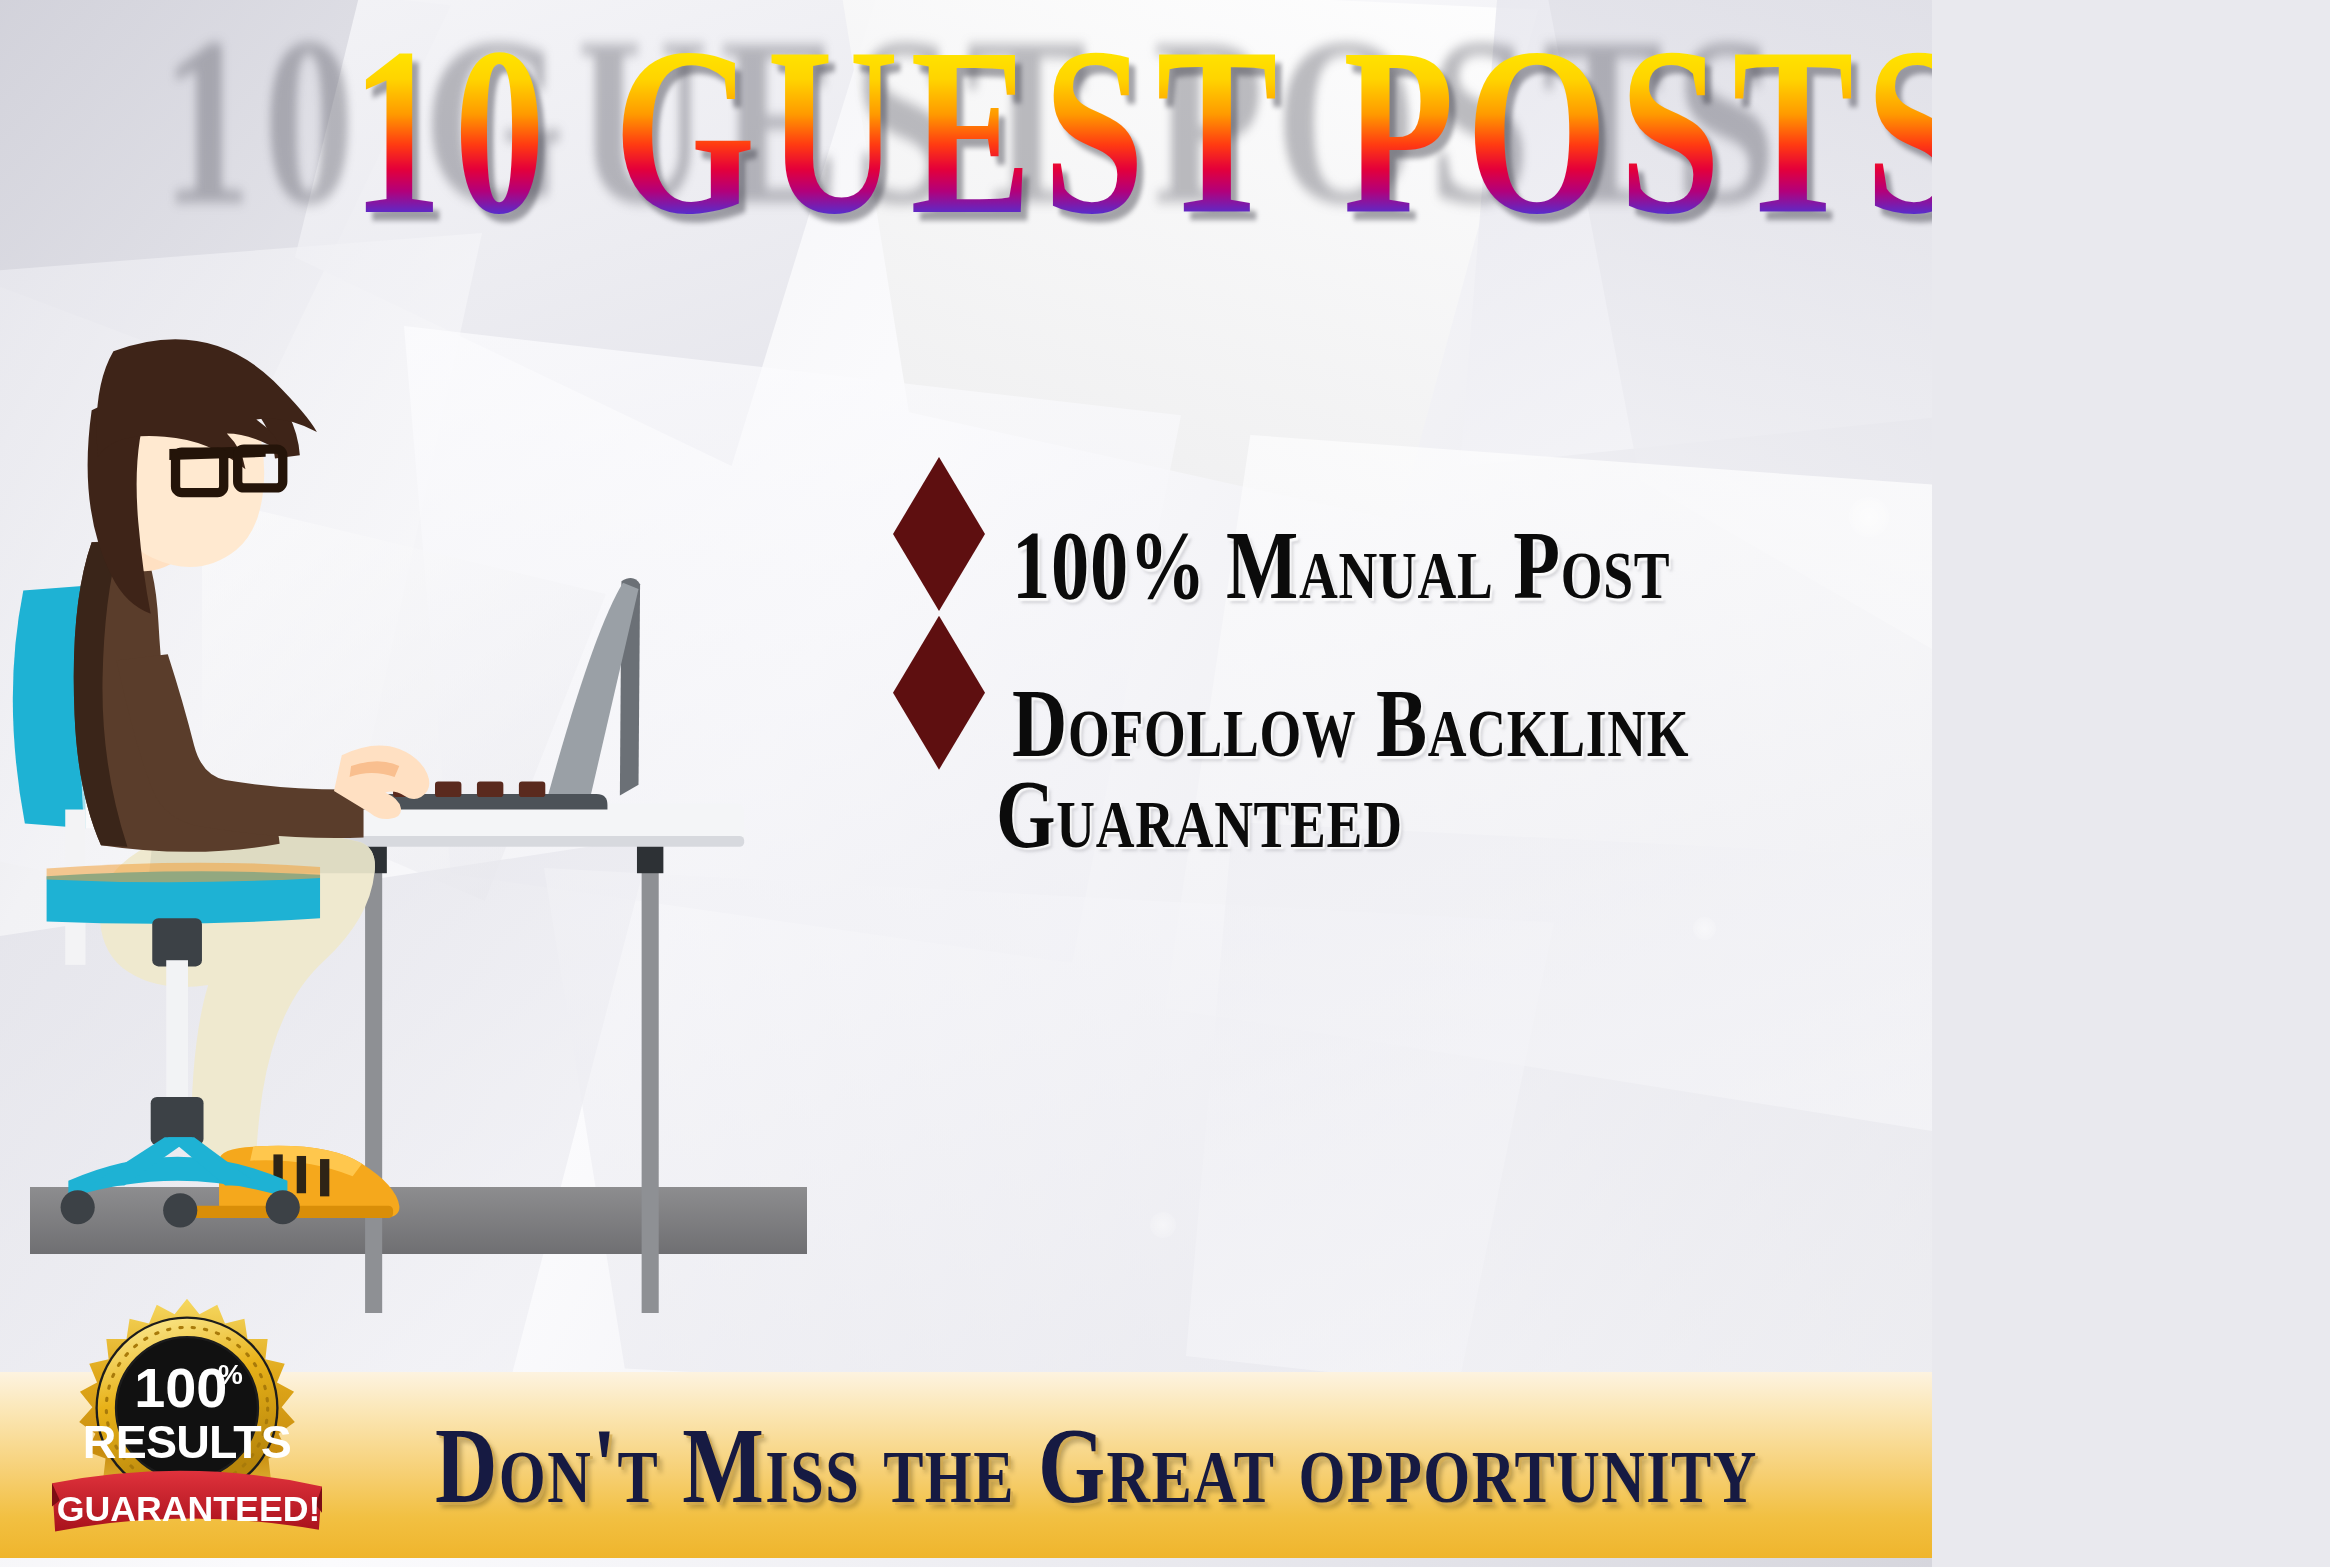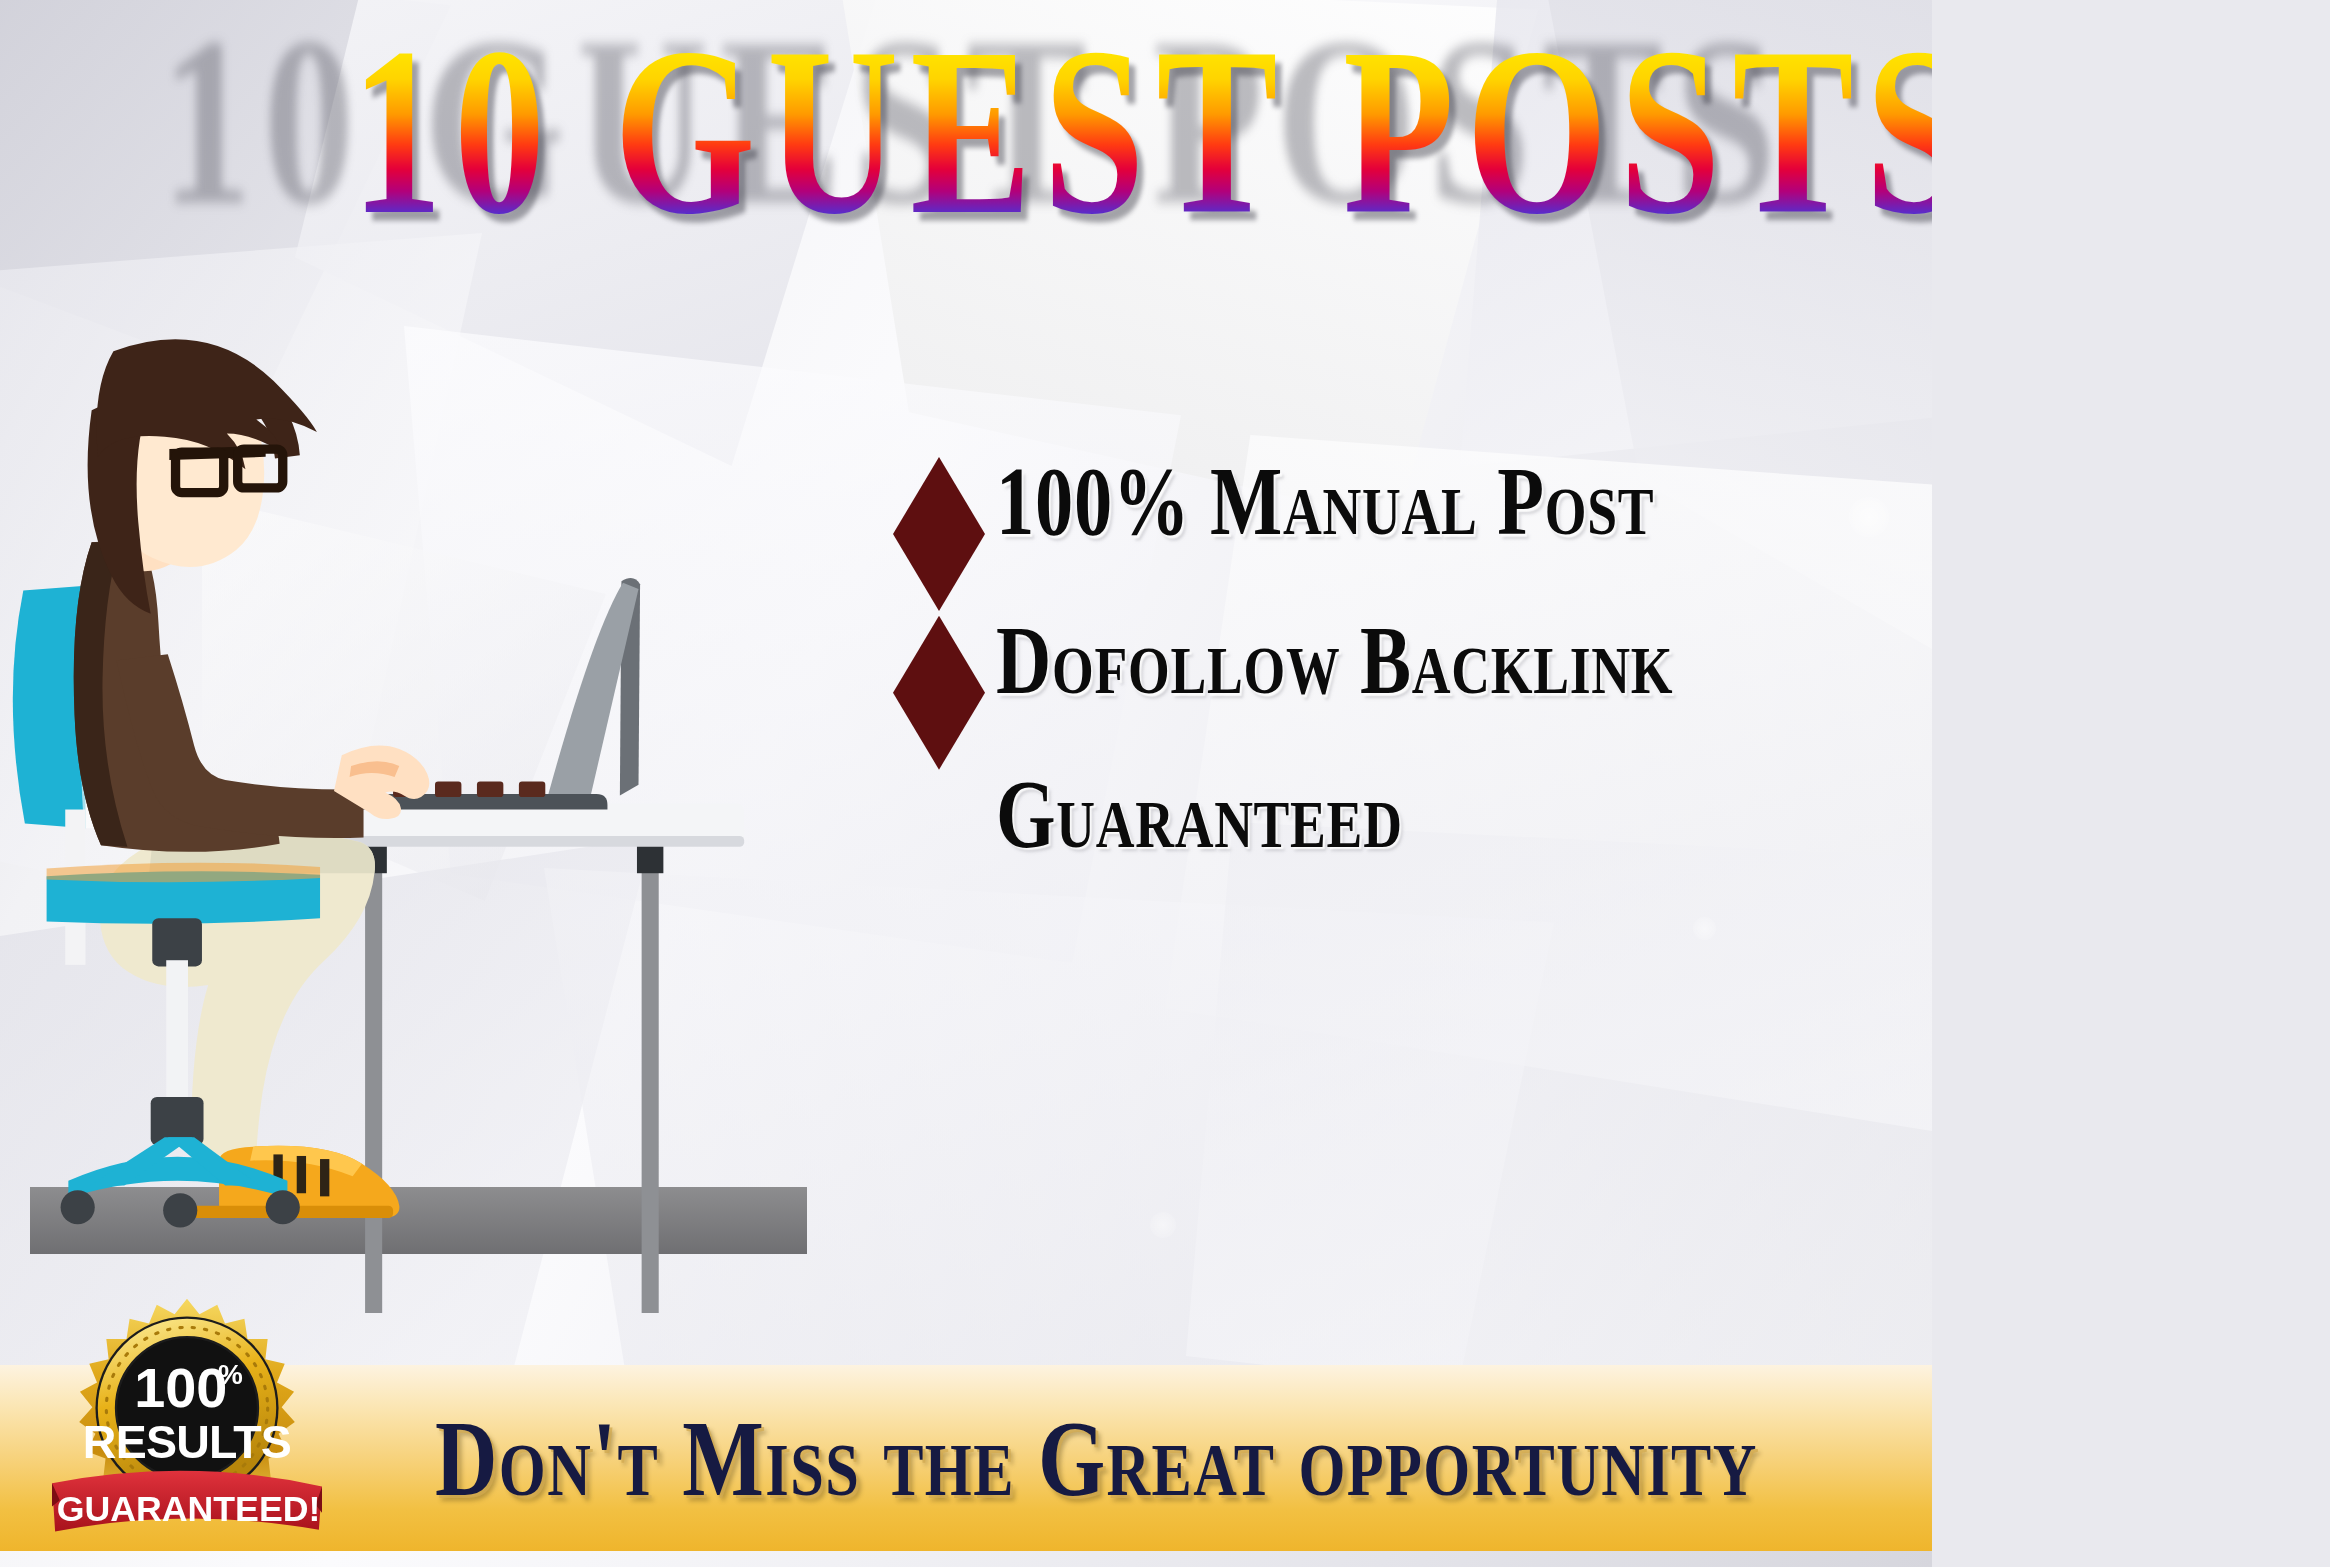--- a/index.html
+++ b/index.html
@@ -112,21 +112,21 @@
     white-space:nowrap;
   }
 
   
   #illus{ position:absolute; left:0; top:334px; width:870px; height:979px; z-index:15; }
 
   
   #bullets{
     position:absolute; left:893px; top:457px; width:1421px; z-index:18;
   }
-  .blt{ display:flex; align-items:flex-start; margin-bottom:4.7px; }
+  .blt{ display:flex; align-items:flex-end; margin-bottom:4.7px;gap:16px; }
   .dia{
     width:92px; height:154px; flex:none;
     background:#5e0f10;
     clip-path:polygon(50% 0,100% 50%,50% 100%,0 50%);
     margin-right:11px;
     filter:drop-shadow(2.3px 3.1px 1.6px rgba(0,0,0,.25));
   }
   .blt-txt{
     font-family:"Liberation Serif", serif;
     font-weight:700;
@@ -155,21 +155,21 @@
 
   
   #floor{
     position:absolute; left:29.5px; top:1187px; width:777px; height:67px;
     background:linear-gradient(180deg,#8d8d8f,#6f6f72);
     z-index:14;
   }
 
   
   #banner{
-    position:absolute; left:0; bottom:16px; width:2330px; height:186px;
+    position:absolute; left:0; bottom:9px; width:2330px; height:186px;
     background:linear-gradient(180deg,
        #fdf3e0 0%, #fbe6b4 22%, #f6cf72 55%, #f2c042 78%, #efb52c 100%);
     z-index:16;
     display:flex; align-items:center;
   }
   #banner-text{
     margin-left:435px;
     font-family:"Liberation Serif", serif;
     font-weight:700; font-variant:small-caps;
     font-size:96px; letter-spacing:1.6px;

